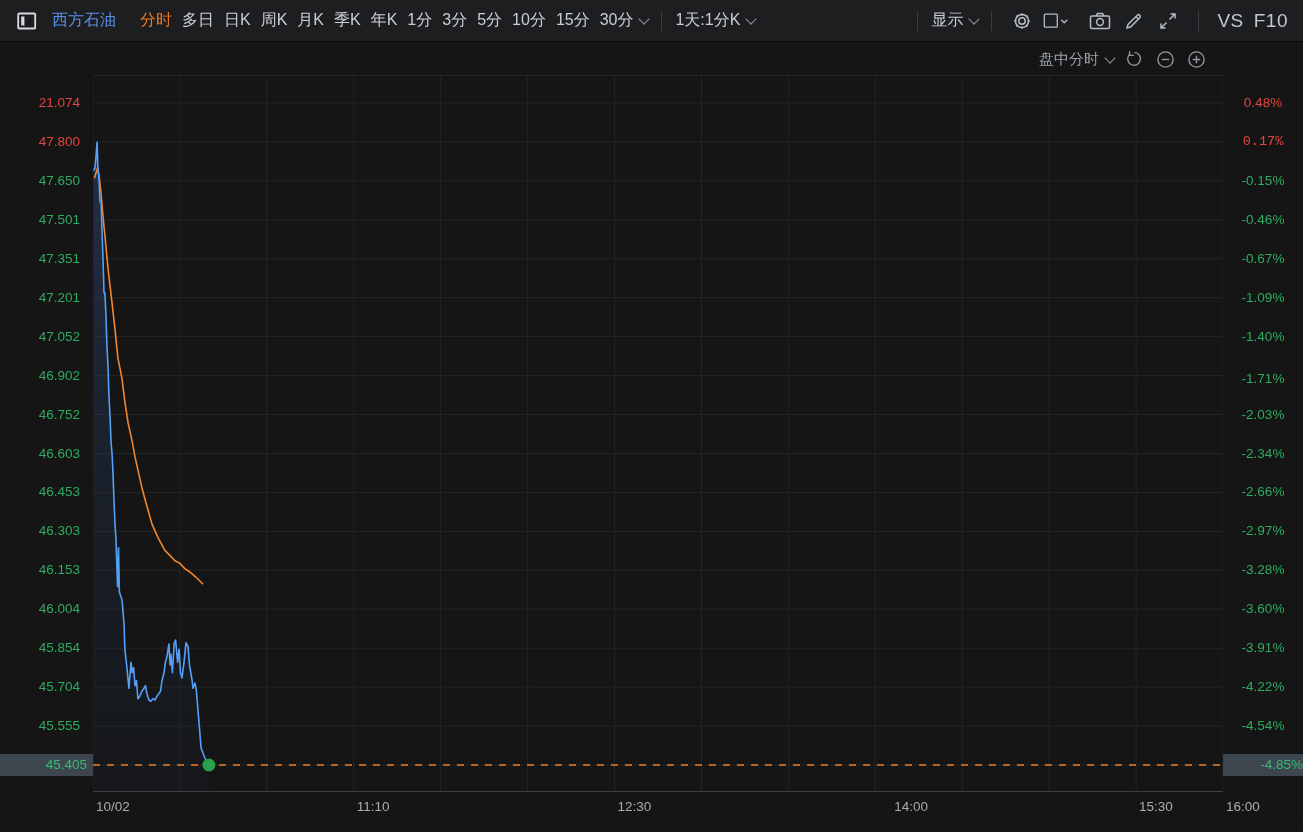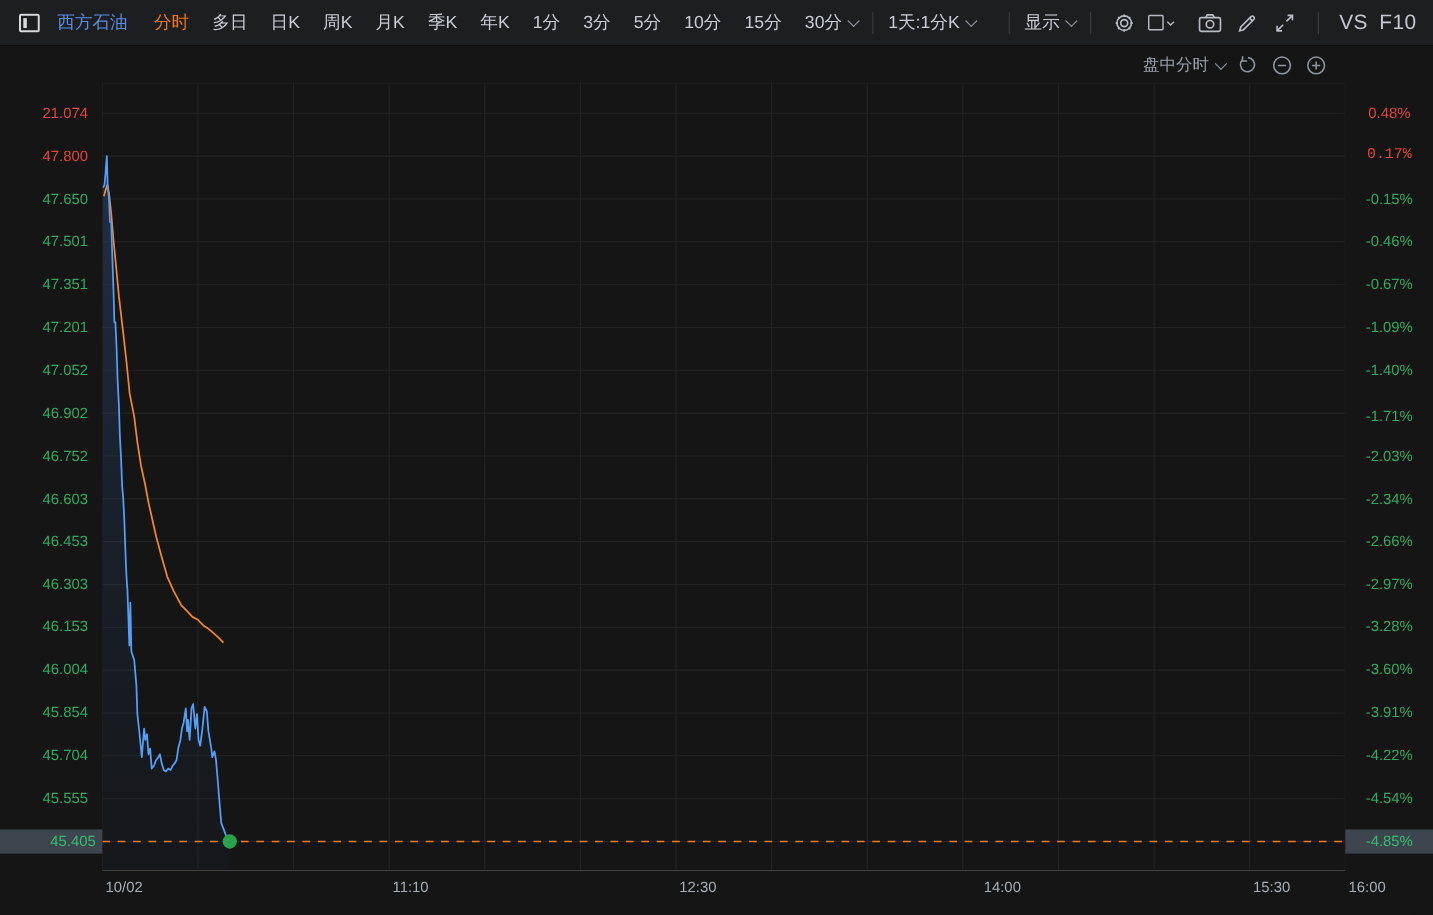--- a/index.html
+++ b/index.html
@@ -4,21 +4,21 @@
 <style>
   html,body{margin:0;padding:0;background:#151515;}
   body{width:1303px;height:832px;overflow:hidden;font-family:"Liberation Sans","DejaVu Sans",sans-serif;
        -webkit-font-smoothing:antialiased;user-select:none;}
   .app{position:relative;width:1303px;height:832px;background:#151515;border-radius:21px;}
 
   
   .toolbar{position:relative;height:42px;background:#1d1e20;border-bottom:1px solid #0a0a0a;
            display:flex;align-items:center;padding:0 10px;box-sizing:border-box;white-space:nowrap;}
   .toolbar .sym{color:#5b8de8;font-size:16px;margin:0 10px 0 8px;cursor:pointer;}
-  .tabs{display:flex;align-items:center;gap:21px;margin-left:14px;}
+  .tabs{display:flex;align-items:center;gap:10px;margin-left:14px;}
   .tab{color:#c9cdd5;font-size:16px;cursor:pointer;}
   .tab.active{color:#f0761f;}
   .chev{width:7px;height:7px;border-right:1.6px solid #8d939c;border-bottom:1.6px solid #8d939c;
         display:inline-block;transform:rotate(45deg);margin-left:7px;margin-bottom:2px;}
   .tbdiv{width:1px;height:20px;background:#3b3e44;margin:0 13px;flex:0 0 auto;}
   .tbtext{color:#c9cdd5;font-size:16px;cursor:pointer;}
   .tbicon{display:inline-flex;align-items:center;justify-content:center;width:26px;height:26px;cursor:pointer;margin:0 4px;}
   .tbicon svg{stroke:#b7bcc4;fill:none;stroke-width:1.5;}
   .vsf10{color:#c3c8d0;font-size:19px;letter-spacing:.5px;cursor:pointer;margin:0 5px;}
   .right-cluster{display:flex;align-items:center;margin-left:auto;}
@@ -35,21 +35,21 @@
   .ylabel{position:absolute;height:18px;line-height:18px;font-size:13.5px;}
   .yleft{left:0;width:80px;text-align:right;}
   .yright{left:1223px;width:80px;text-align:center;}
   .up{color:#e2453e;} .down{color:#2faa61;}
 
   .tlabel{position:absolute;top:756px;height:18px;line-height:18px;font-size:13.5px;color:#a7adb5;}
 
   .badge{position:absolute;height:22px;line-height:22px;background:#3d454f;color:#36bd72;
          font-size:13.5px;text-align:center;z-index:4;}
   .badge.left{left:0;width:93px;padding-right:6px;box-sizing:border-box;text-align:right;}
-  .badge.right{left:1223px;width:80px;}
+  .badge.right{left:1223px;width:80px;text-align:right;}
 </style>
 </head>
 <body>
 
 <div class="app">
 
   <div class="toolbar">
     <span class="tbicon">
       <svg width="20" height="18" viewBox="0 0 20 18">
         <rect x="1.2" y="1.5" width="17" height="15" rx="1" stroke="#d8dadd" stroke-width="1.8" fill="none"></rect>

